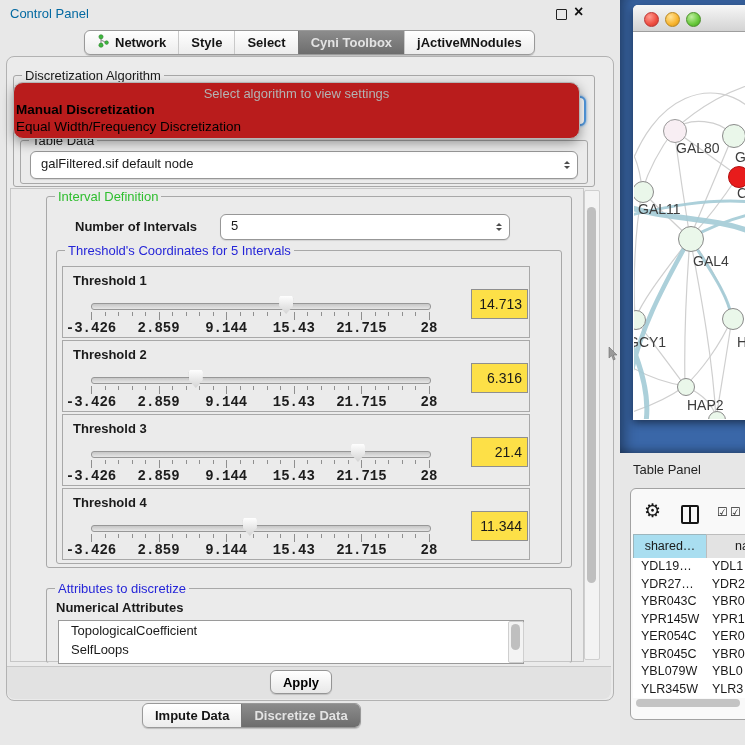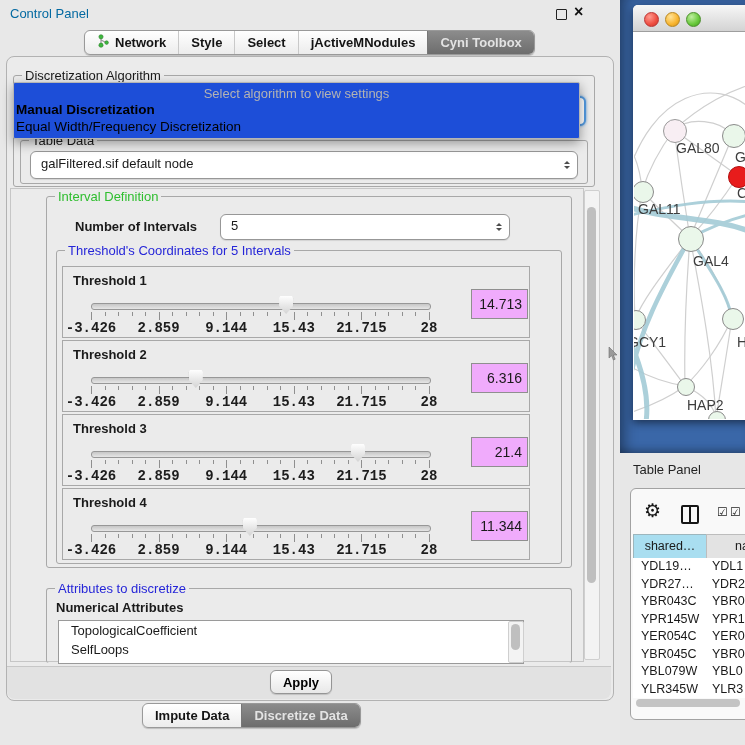--- a/index.html
+++ b/index.html
@@ -34,22 +34,22 @@
 
   .combo{position:absolute;background:#fff;border:1px solid #979797;border-radius:6px;
          font-size:13px;line-height:24px;padding-left:10px;box-shadow:0 1px 1px rgba(0,0,0,.1);}
   .spin{position:absolute;right:7px;top:50%;transform:translateY(-50%);display:flex;flex-direction:column;gap:2px;}
   .spin i{display:block;width:0;height:0;border:3.5px solid transparent;}
   .spin i.up{border-bottom-color:#4d4d4d;border-top-width:0;}
   .spin i.dn{border-top-color:#4d4d4d;border-bottom-width:0;}
 
   #algo-combo-behind{left:300px;top:96px;width:282px;height:26px;border-radius:6px;background:#fff;
                      border:2px solid var(--c-focus,#539ae0);box-shadow:0 0 3px var(--c-focus,#539ae0);}
-  #algo-popup{left:13px;top:82px;width:565px;height:55px;background:#1d4ed8;border:1px solid #b5b5b5;
-              border-radius:2px;box-shadow:0 4px 12px rgba(0,0,0,.38);z-index:6;}
+  #algo-popup{left:13px;top:82px;width:565px;height:55px;background:#b91c1c;border:1px solid #b5b5b5;
+              border-radius:10px;box-shadow:0 4px 12px rgba(0,0,0,.38);z-index:6;}
   #algo-popup .ph{position:absolute;left:0;right:0;top:3px;text-align:center;color:#b3b3b3;font-size:13px;}
   #algo-popup .opt{position:absolute;left:2px;font-size:13.5px;color:#000;white-space:nowrap;}
   #algo-popup .opt.b{font-weight:bold;top:19px;}
   #algo-popup .opt.r{top:36px;}
 
   
   .sbar-v{position:absolute;width:14px;background:#f3f3f3;border:1px solid #cfcfcf;border-radius:2px;}
   .sbar-v .th{position:absolute;left:1.5px;width:9px;background:#bfbfbf;border-radius:5px;}
   .sbar-h{position:absolute;height:9px;}
   .sbar-h .th{position:absolute;top:0;height:8px;background:#c4c4c4;border-radius:4px;}
@@ -61,21 +61,21 @@
          border-radius:3px;background:linear-gradient(#c6c6c6,#e6e6e6);}
   .thumb{position:absolute;top:29px;width:14px;height:18px;
          background:linear-gradient(#fefefe,#d4d4d4);
          clip-path:polygon(8% 0,92% 0,100% 12%,100% 55%,50% 100%,0 55%,0 12%);
          filter:drop-shadow(0 1px 1px rgba(0,0,0,.45));}
   .ticks{position:absolute;left:28px;top:45px;width:338px;height:8px;}
   .tick{position:absolute;top:0;width:1px;height:4px;background:#8f8f8f;}
   .tick.major{height:8px;}
   .scale{position:absolute;left:28px;top:53px;width:338px;height:12px;}
   .scale span{position:absolute;transform:translateX(-50%);font-size:14px;font-weight:bold;color:#1d1d1d;white-space:nowrap;font-family:Liberation Mono, monospace;}
-  .valbox{position:absolute;left:408px;top:22px;width:50px;height:28px;background:#f0abfc;border:1px solid #8f8f8f;
+  .valbox{position:absolute;left:408px;top:22px;width:50px;height:28px;background:#fde047;border:1px solid #8f8f8f;
           font-size:14px;text-align:right;line-height:28px;padding-right:5px;}
 
   
   #attr-list{left:58px;top:620px;width:464px;height:42px;background:#fff;border:1px solid #9a9a9a;overflow:hidden;}
   #attr-list .item{font-size:13px;line-height:19px;padding-left:12px;white-space:nowrap;}
 
   #apply-bar{left:7px;top:666px;width:604px;height:32px;background:#e2e2e2;border-top:1px solid #c7c7c7;
              border-radius:0 0 8px 8px;}
   .pushbtn{position:absolute;background:linear-gradient(#fff,#e8e8e8);border:1px solid #959595;border-radius:6px;
            font-weight:bold;font-size:13px;text-align:center;box-shadow:0 1px 1px rgba(0,0,0,.15);}
@@ -139,25 +139,25 @@
           </svg>
       </span>
       <span>Network</span>
     </div>
     <div class="tab">
         <span>Style</span>
       </div>
     <div class="tab">
         <span>Select</span>
       </div>
+    <div class="tab sel">
+        <span>Cyni Toolbox</span>
+      </div>
     <div class="tab">
         <span>jActiveMNodules</span>
-      </div>
-    <div class="tab sel">
-        <span>Cyni Toolbox</span>
       </div>
   </div>
 
   <div class="abs" id="main-panel"></div>
 
   <div class="grp" style="left:13px;top:75px;width:580px;height:110px;">
     <span class="grp-t dark">Discretization Algorithm</span>
   </div>
   <div class="abs" id="algo-combo-behind"></div>
 

